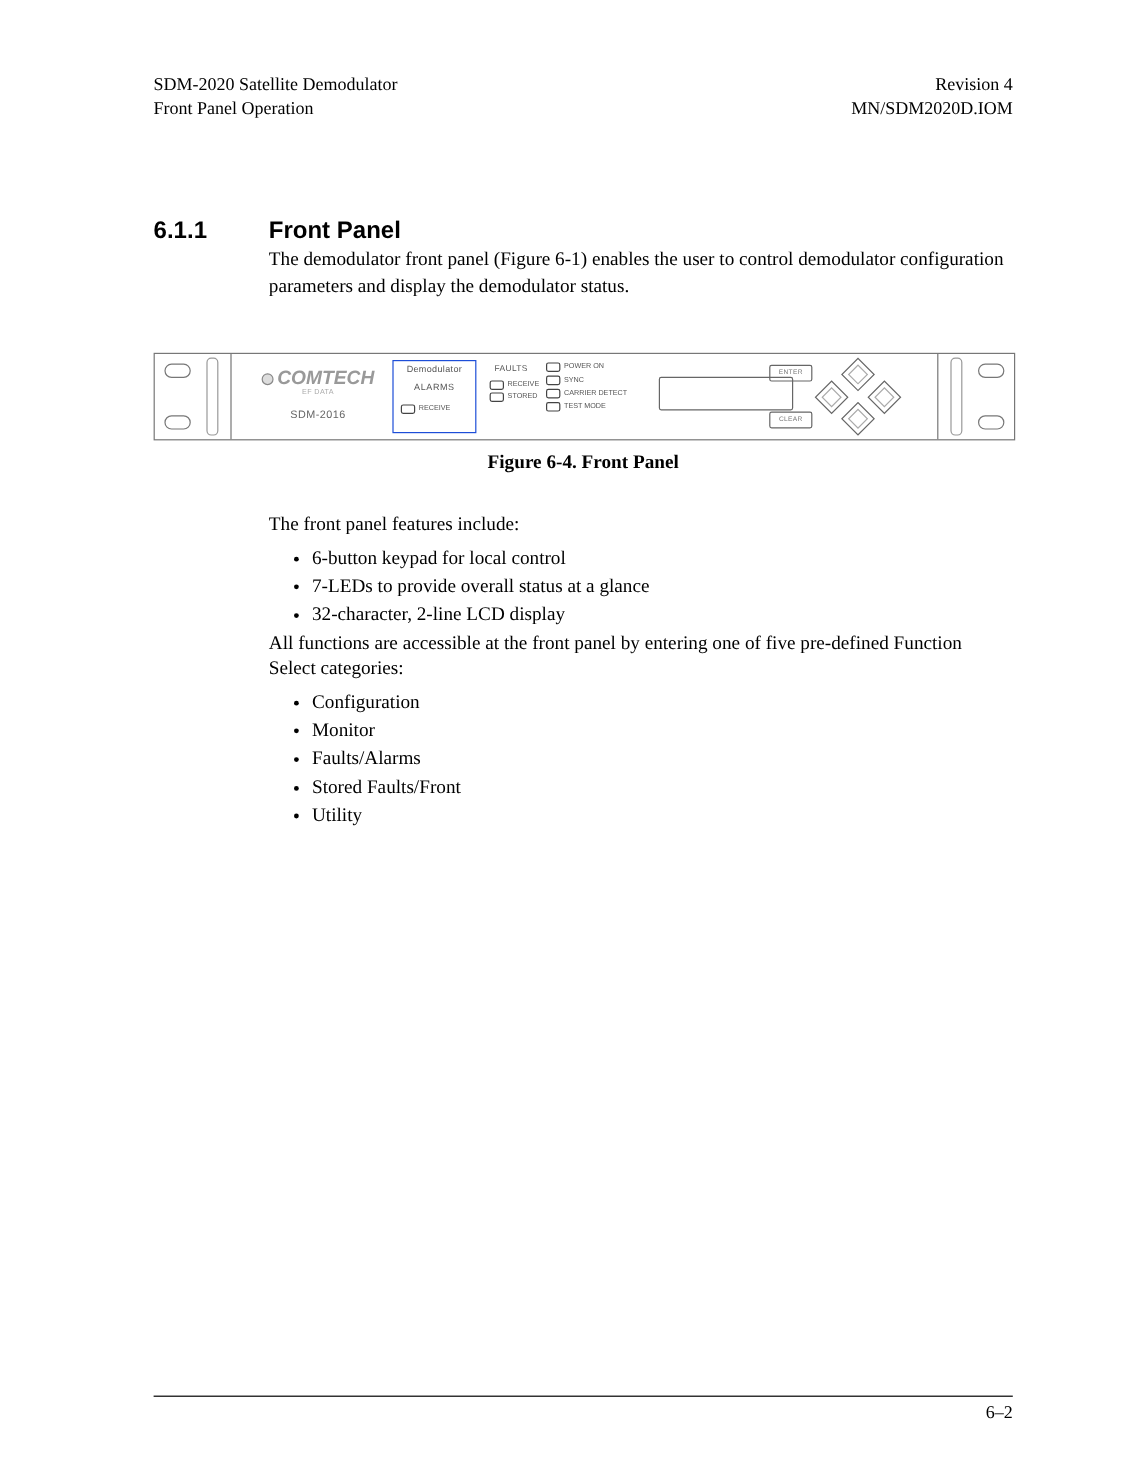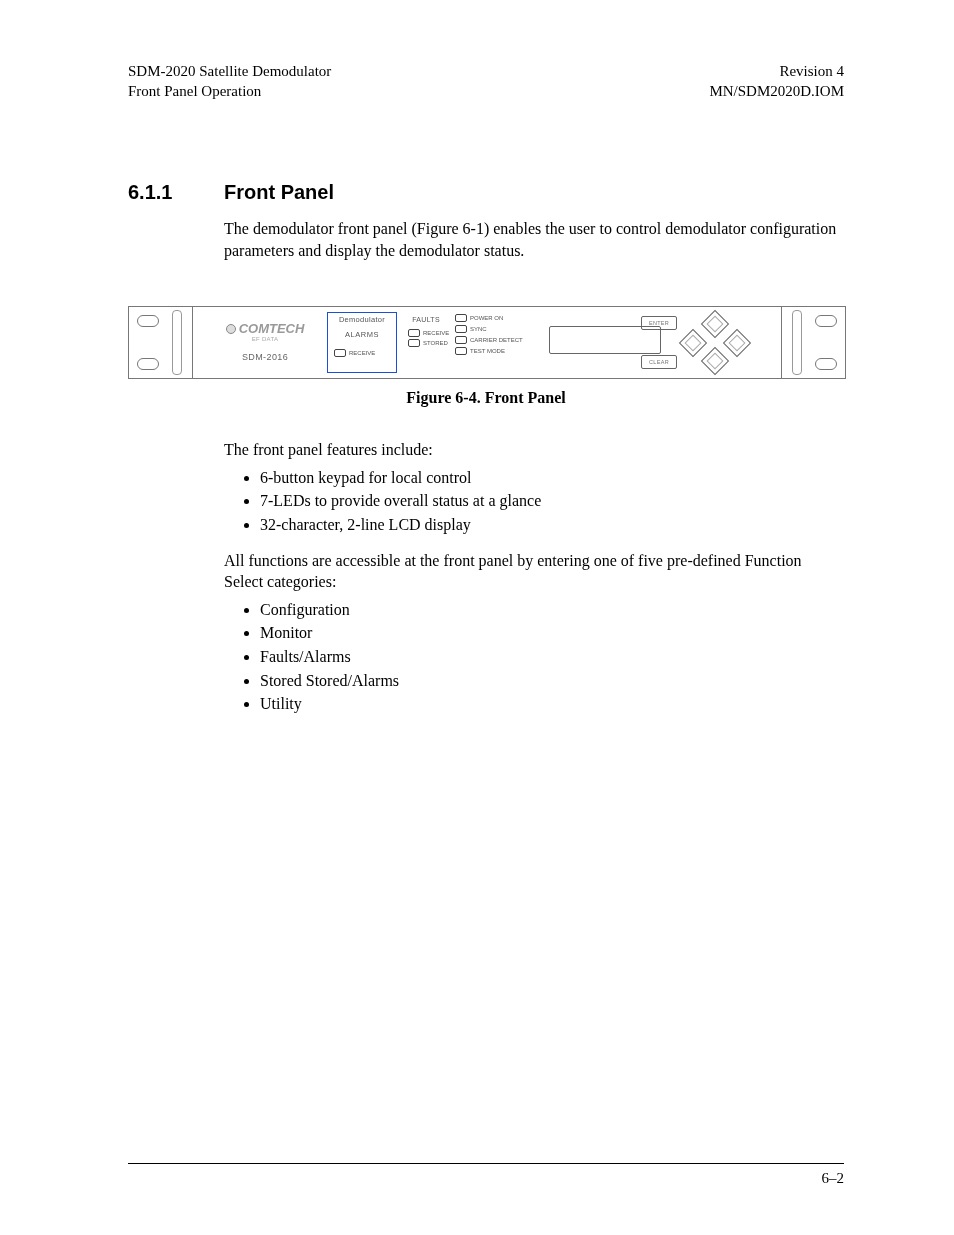--- a/index.html
+++ b/index.html
@@ -28,21 +28,21 @@
     font-family:Arial,Helvetica,sans-serif;
     font-weight:bold;
     font-size:20px;
   }
   .sec-num{width:96px;}
   .body-block{
     margin-left:96px;
     font-size:16px;
     line-height:1.35;
   }
-  .p{margin-top:14px;}
+  .p{margin-top:2px;}
   ul.bul{margin:6px 0 0 36px;padding:0;}
   ul.bul li{margin:2px 0;}
   .fig-wrap{margin:45px 0 12px 0;}
   .caption{
     text-align:center;
     font-weight:bold;
     font-size:16px;
     margin-top:10px;
   }
   .footer{
@@ -79,21 +79,21 @@
     position:absolute;right:10px;top:3px;bottom:3px;
     width:8px;border:1px solid #999;border-radius:4px;
   }
   .mount.right .oval{left:auto;right:8px;}
   .mount.right .slit{right:auto;left:10px;}
 
   .logo{
     position:absolute;left:88px;top:12px;width:96px;text-align:center;
   }
   .logo-name{
-    font-style:italic;font-weight:bold;font-size:13px;color:#999;
+    font-style:italic;font-weight:bold;font-size:16px;color:#999;
   }
   .logo-sub{font-size:6px;color:#aaa;letter-spacing:.3px;margin-top:-1px;}
   .logo-model{font-size:9px;color:#666;margin-top:10px;letter-spacing:.4px;}
   .logo-dot{
     display:inline-block;width:8px;height:8px;border:1px solid #888;border-radius:50%;
     margin-right:3px;background:#ddd;vertical-align:middle;
   }
 
   .box1{
     position:absolute;left:198px;top:5px;width:70px;height:61px;
@@ -243,21 +243,21 @@
       <li>6-button keypad for local control</li>
       <li>7-LEDs to provide overall status at a glance</li>
       <li>32-character, 2-line LCD display</li>
     </ul>
 
     <div class="p">All functions are accessible at the front panel by entering one of five pre-defined Function Select categories:</div>
     <ul class="bul">
       <li>Configuration</li>
       <li>Monitor</li>
       <li>Faults/Alarms</li>
-      <li>Stored Stored/Alarms</li>
+      <li>Stored Faults/Front</li>
       <li>Utility</li>
     </ul>
   </div>
 
 </div>
 
 <div class="footer">
   <span>6–2</span>
 </div>
 

